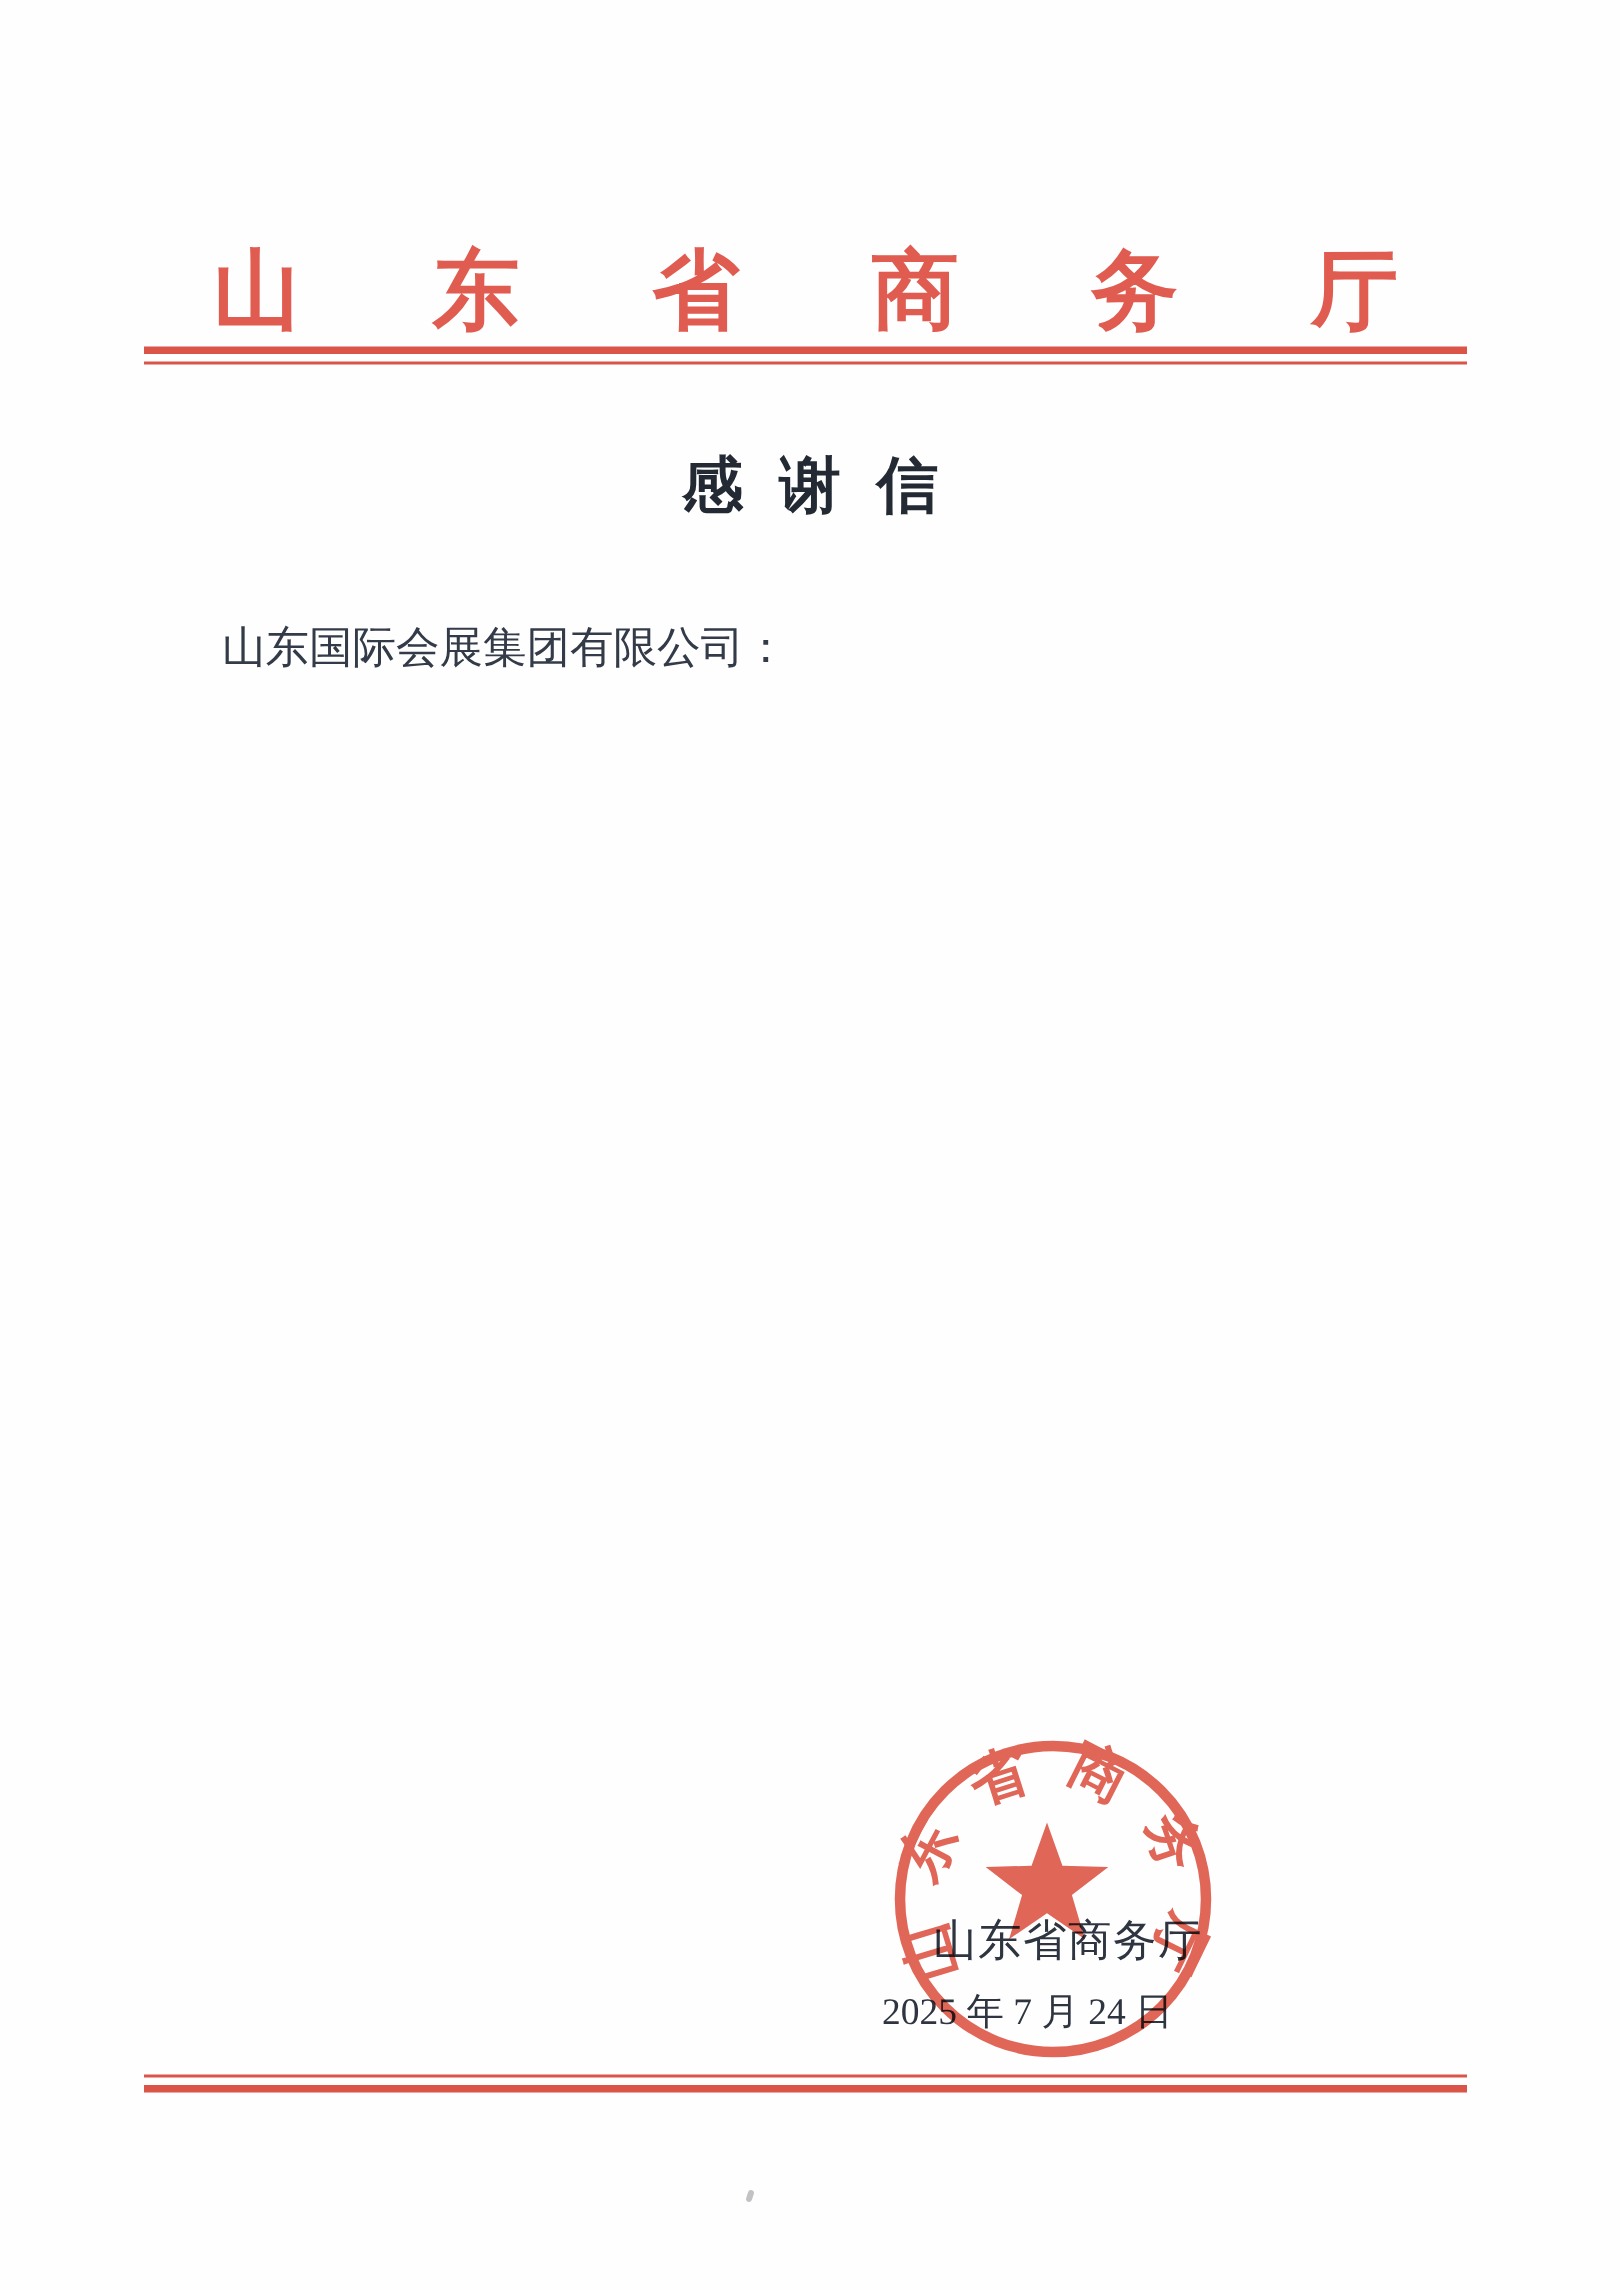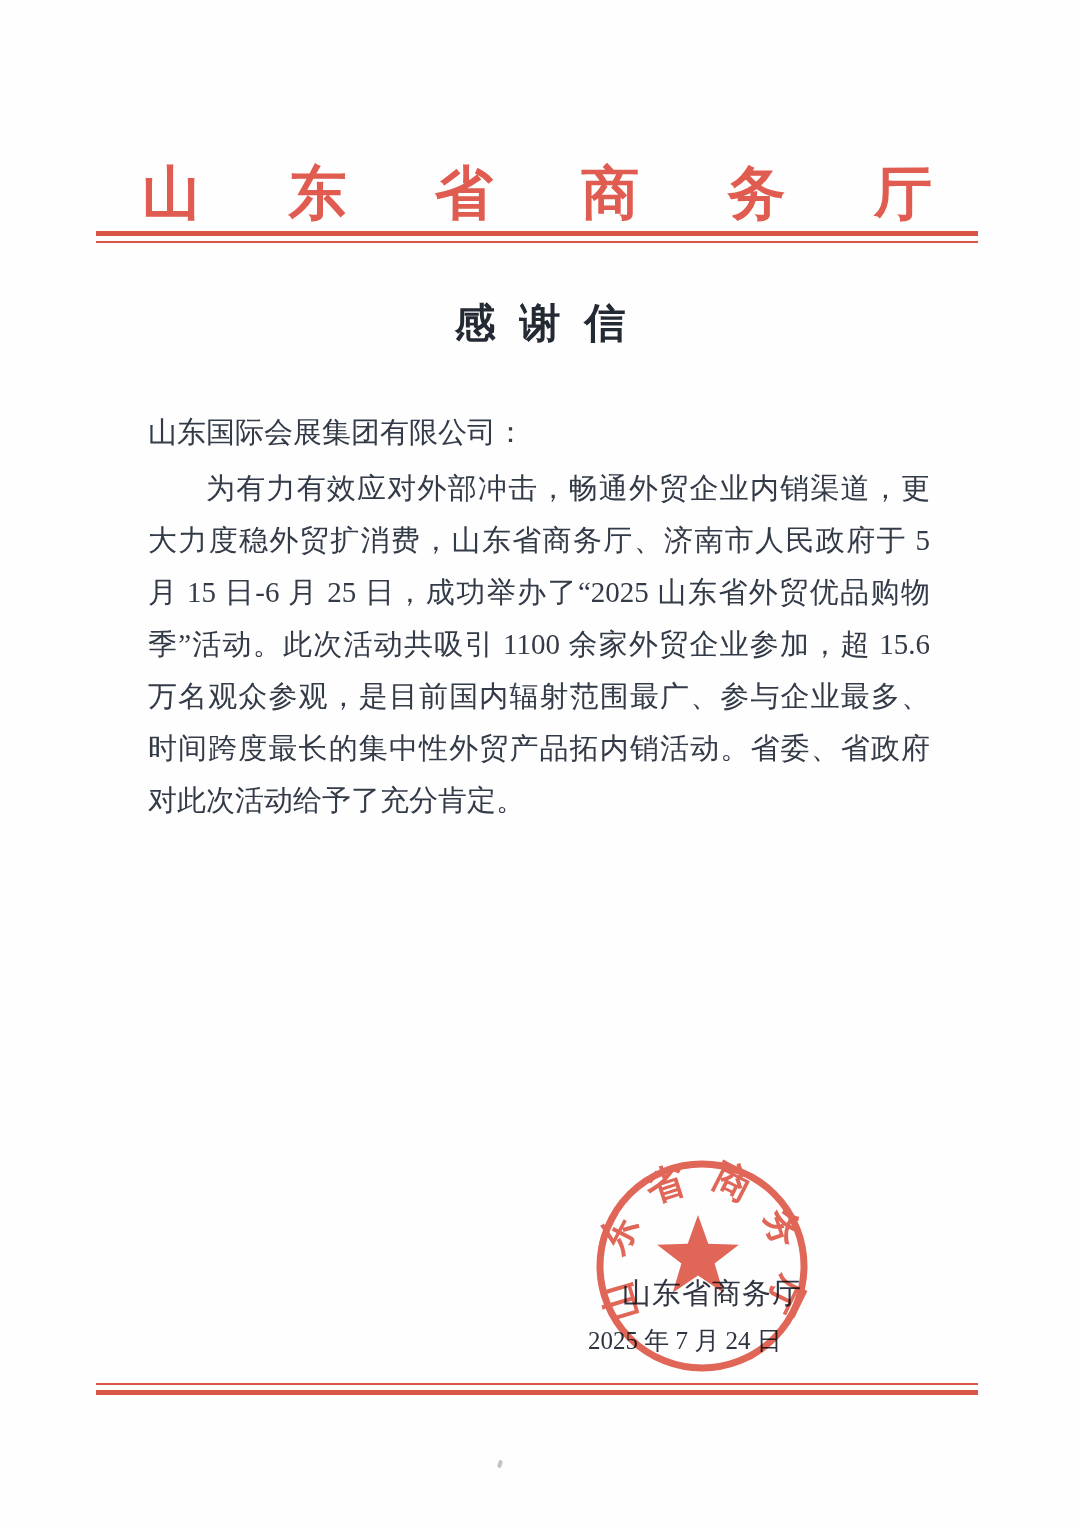--- a/index.html
+++ b/index.html
@@ -138,21 +138,20 @@
       <span>厅</span>
     </div>
 
   <div class="rule rule-h-thick"></div>
   <div class="rule rule-h-thin"></div>
 
   <h1 class="doc-title">感谢信</h1>
 
   <div class="letter-body">
     <p class="salutation">山东国际会展集团有限公司：</p>
-    <p class="para">为有力有效应对外部冲击，畅通外贸企业内销渠道，更大力度稳外贸扩消费，山东省商务厅、济南市人民政府于 5 月 15 日-6 月 25 日，成功举办了“2025 山东省外贸优品购物季”活动。此次活动共吸引 1100 余家外贸企业参加，超 15.6 万名观众参观，是目前国内辐射范围最广、参与企业最多、时间跨度最长的集中性外贸产品拓内销活动。省委、省政府对此次活动给予了充分肯定。</p>
   </div>
 
   <div class="sig-org">山东省商务厅</div>
   <div class="sig-date">2025 年 7 月 24 日</div>
 
   <svg class="seal" viewBox="0 0 220 220" xmlns="http://www.w3.org/2000/svg">
     <circle cx="110" cy="110" r="102" fill="none" stroke="#dd5140" stroke-width="7"></circle>
     <polygon fill="#dd5140" points="106,59 116.3,87.8 146.9,88.7 122.6,107.4 131.3,136.8 106,119.5 80.7,136.8 89.4,107.4 65.1,88.7 95.7,87.8"></polygon>
     <path id="sealArc" d="M 56.3 163.7 A 76 76 0 1 1 163.7 163.7" fill="none" stroke="none"></path>
     <text class="seal-arc-text">

